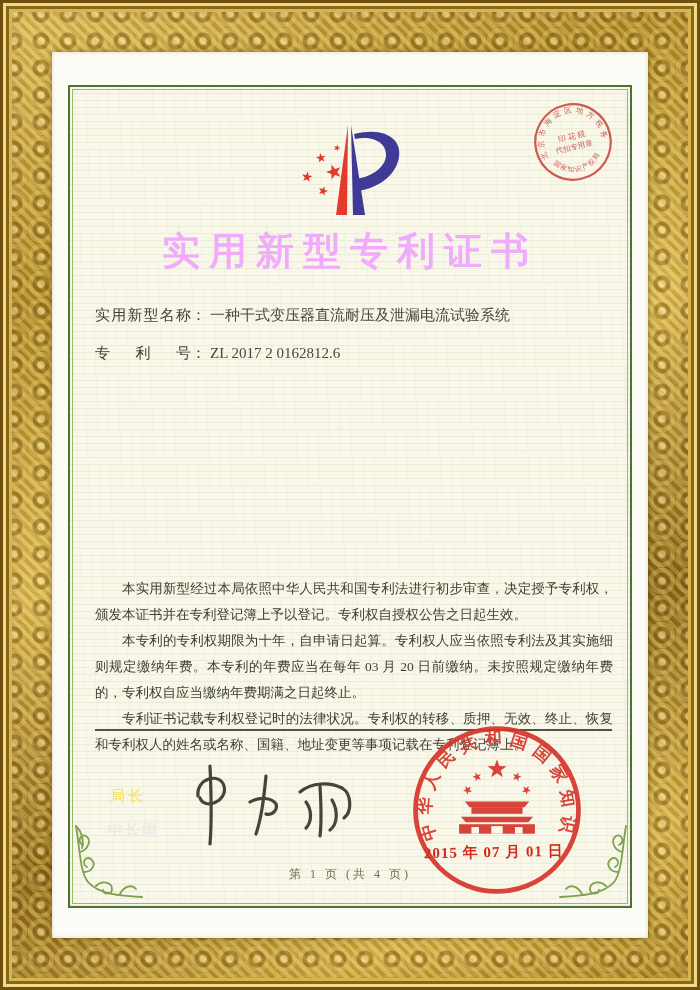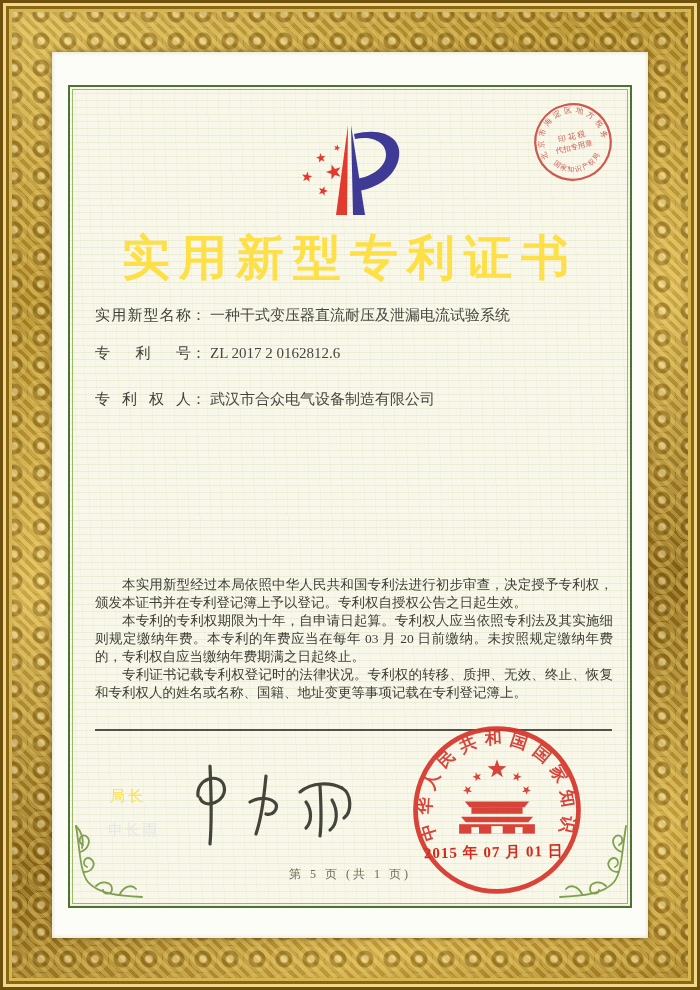--- a/index.html
+++ b/index.html
@@ -42,32 +42,32 @@
     border:2px solid #4d7330;
     box-sizing:border-box;
   }
   #paper:after{
     content:"";position:absolute;inset:2px;
     border:1px solid #9ab964;pointer-events:none;
   }
 
   .certno{left:95px;top:126px;font-size:15px;color:#5d6369;letter-spacing:2px;}
   .title{left:68px;top:226px;width:564px;text-align:center;
-    font-size:48px;font-weight:700;color:#fde047;letter-spacing:9px;}
+    font-size:38px;font-weight:700;color:#f0abfc;letter-spacing:9px;}
 
   
   #fields{left:95px;top:306px;width:480px;}
   .frow{font-size:15px;color:#44443b;margin-bottom:24px;height:22px;white-space:nowrap;}
   .frow.first{margin-bottom:16px;}
   .flabel{display:inline-block;width:96px;text-align:justify;text-align-last:justify;color:#3f3f37;}
   .fcolon{margin-right:4px;color:#3f3f37;}
   .fvalue{color:#474740;}
 
   
-  #paras{left:95px;top:576px;width:518px;font-size:13.5px;line-height:18px;
+  #paras{left:95px;top:576px;width:518px;font-size:13.5px;line-height:26px;
     color:#3e3e35;text-align:justify;}
   #paras p{margin:0;text-indent:2em;}
 
   .rule{left:95px;top:729px;width:517px;height:2px;background:#35352e;opacity:.85;}
 
   .director-title{left:110px;top:787px;font-size:15px;color:#fde047;letter-spacing:3px;}
   .director-name{left:108px;top:821px;font-size:15px;color:#e5e5e5;letter-spacing:2px;}
 
   .sig{left:180px;top:758px;width:205px;height:100px;}
 
@@ -136,23 +136,20 @@
   </svg>
 
   <div class="abs title">实用新型专利证书</div>
 
   <div id="fields" class="abs">
     <div class="frow first">
       <span class="flabel">实用新型名称</span><span class="fcolon">：</span><span class="fvalue">一种干式变压器直流耐压及泄漏电流试验系统</span>
     </div>
     <div class="frow">
       <span class="flabel">专利号</span><span class="fcolon">：</span><span class="fvalue">ZL 2017 2 0162812.6</span>
-    </div>
-    <div class="frow">
-      <span class="flabel">专利权人</span><span class="fcolon">：</span><span class="fvalue">武汉市合众电气设备制造有限公司</span>
     </div>
   </div>
 
   <div id="paras" class="abs">
     <p>本实用新型经过本局依照中华人民共和国专利法进行初步审查，决定授予专利权，颁发本证书并在专利登记簿上予以登记。专利权自授权公告之日起生效。</p>
     <p>本专利的专利权期限为十年，自申请日起算。专利权人应当依照专利法及其实施细则规定缴纳年费。本专利的年费应当在每年 03 月 20 日前缴纳。未按照规定缴纳年费的，专利权自应当缴纳年费期满之日起终止。</p>
     <p>专利证书记载专利权登记时的法律状况。专利权的转移、质押、无效、终止、恢复和专利权人的姓名或名称、国籍、地址变更等事项记载在专利登记簿上。</p>
   </div>
 
   <div class="abs rule"></div>
@@ -210,15 +207,15 @@
     <path d="M4,2 C10,8 12,16 10,24"></path>
   </svg>
   <svg class="abs flourish br" viewBox="0 0 72 78" fill="none" stroke="#7fa050" stroke-width="1.8" stroke-linecap="round">
     <path d="M4,2 C8,26 8,48 16,58 C26,70 48,72 70,73"></path>
     <path d="M8,28 C16,26 20,16 14,12 C8,9 5,18 11,21"></path>
     <path d="M12,48 C20,48 25,40 19,35 C13,31 9,40 15,43"></path>
     <path d="M24,62 C30,56 40,58 40,65 C40,71 32,71 31,66"></path>
     <path d="M48,70 C52,62 60,60 64,65"></path>
   </svg>
 
-  <div class="abs footer">第 5 页 (共 1 页)</div>
+  <div class="abs footer">第 1 页 (共 4 页)</div>
 
 </div>
 
 </body></html>

